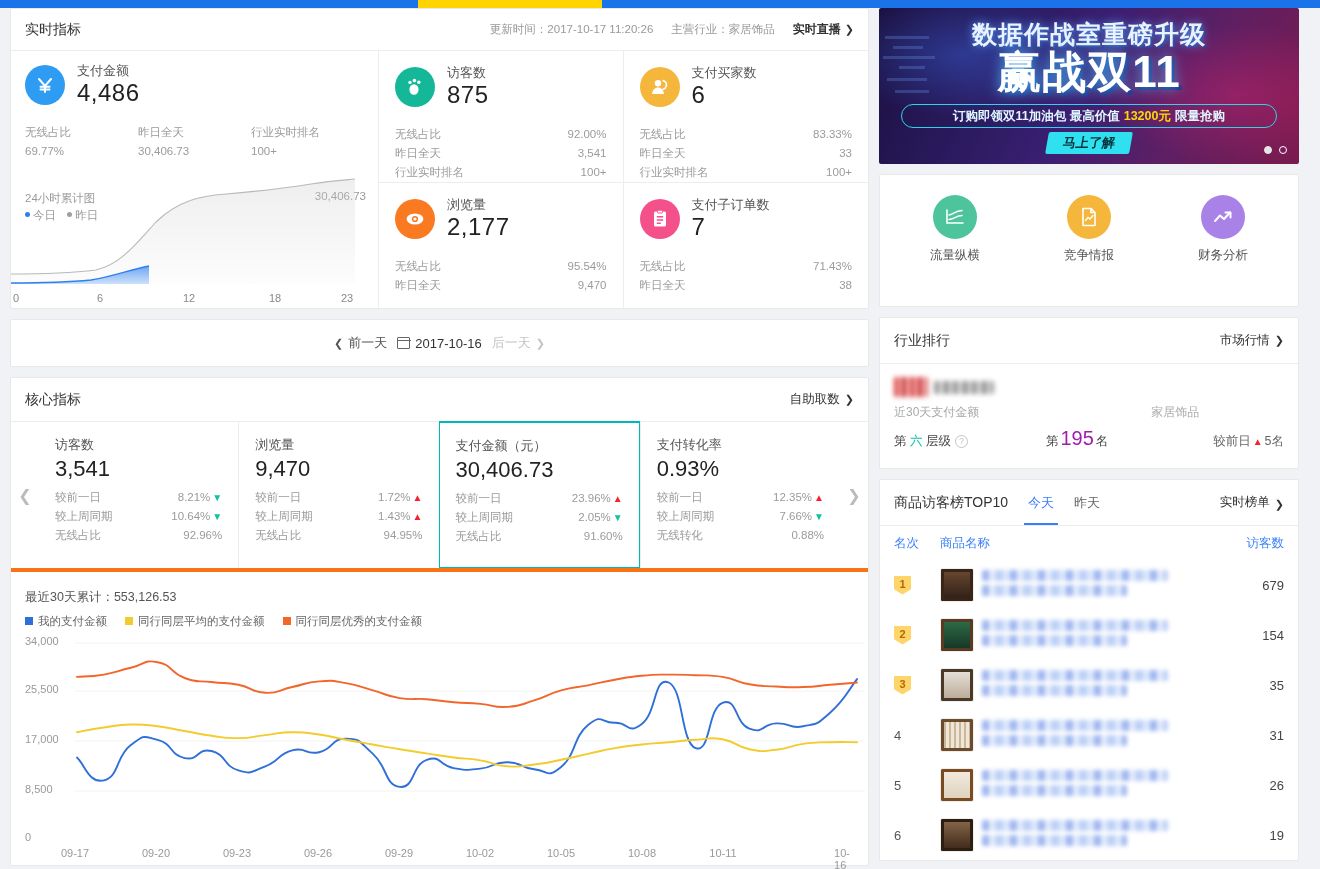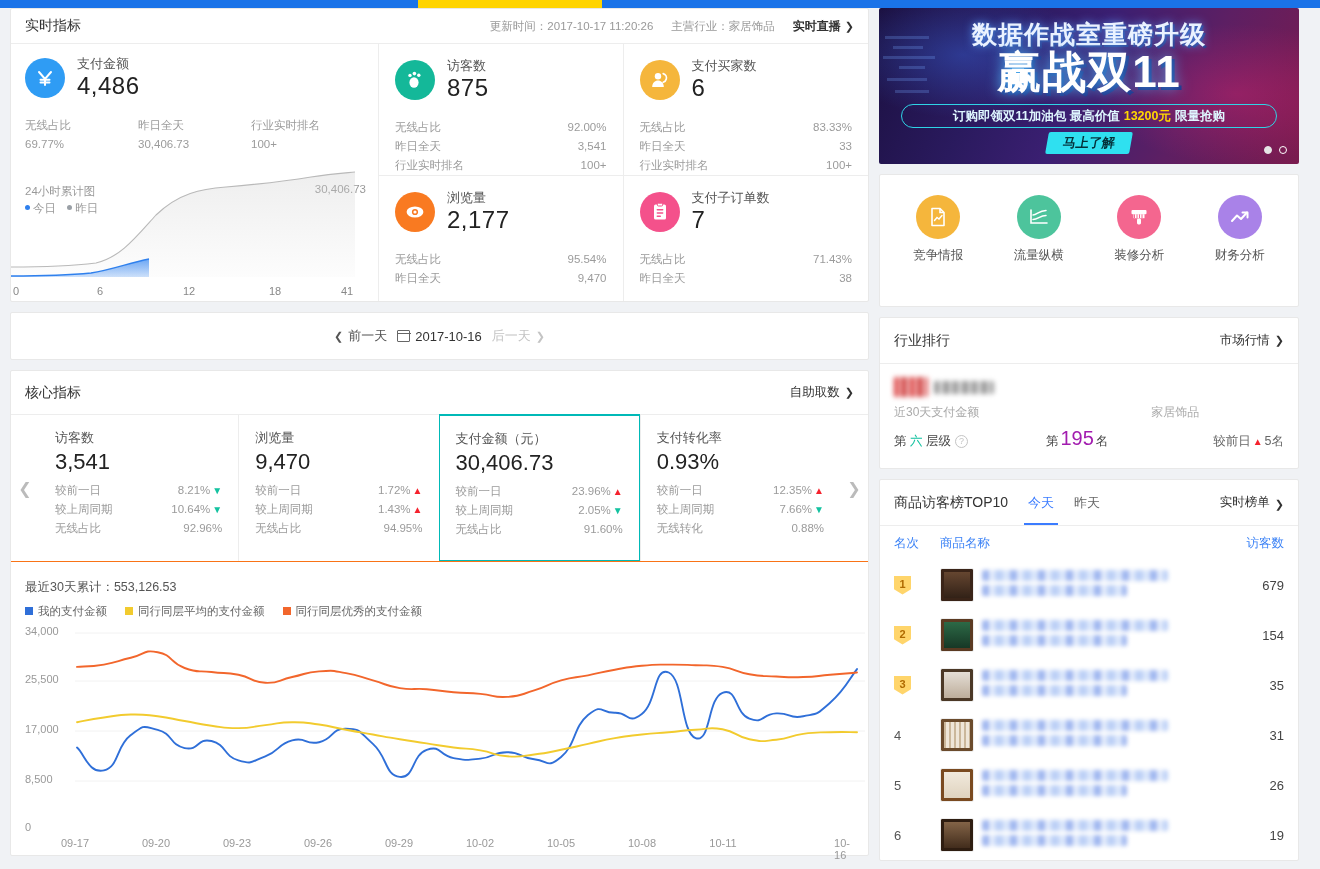--- a/index.html
+++ b/index.html
@@ -11,21 +11,21 @@
   }
   .browser-top { height: 8px; background: #1a73e8; position: relative; }
   .browser-top .tab-accent { position: absolute; left: 418px; top: 0; width: 184px; height: 8px; background: #ffd400; }
   .page { display: flex; gap: 10px; padding: 0 0 0 0; height: 861px; background: #f0f2f5; }
   .col-left { width: 869px; padding-left: 10px; }
   .col-right { width: 430px; padding-right: 10px; }
 
   .card { background: #fff; border: 1px solid #e8e8e8; border-radius: 2px; }
 
   
-  .rt-head { display: flex; align-items: center; height: 35px; padding: 12px 14px; border-bottom: 1px solid #ededed; }
+  .rt-head { display: flex; align-items: center; height: 42px; padding: 12px 14px; border-bottom: 1px solid #ededed; }
   .rt-title { font-size: 14px; color: #333; }
   .rt-meta { margin-left: auto; display: flex; align-items: center; gap: 18px; font-size: 11.5px; color: #999; }
   .rt-live { color: #333; font-weight: bold; font-size: 12px; display: flex; align-items: center; gap: 4px; cursor: pointer; }
   .chev { font-size: 11px; }
 
   .rt-body { display: flex; height: 257px; }
   .rt-main { width: 368px; border-right: 1px solid #ededed; padding: 12px 14px 0 14px; position: relative; }
   .rt-grid { flex: 1; display: grid; grid-template-columns: 1fr 1fr; grid-template-rows: 1fr 1fr; }
   .rt-cell { padding: 14px 16px 0 16px; border-right: 1px solid #ededed; border-bottom: 1px solid #ededed; }
   .rt-cell:nth-child(2n) { border-right: none; }
@@ -71,21 +71,21 @@
   .ccard:first-child { border-left: none; }
   .ccard.active { border: 1px solid #00b9b7; border-top-width: 2px; margin-top: -1px; }
   .ccard .cl { font-size: 13px; color: #555; line-height: 18px; }
   .ccard .cv { font-size: 22px; color: #222; font-weight: 300; line-height: 30px; margin-bottom: 4px; }
   .crow { display: flex; justify-content: space-between; font-size: 11.5px; color: #9b9b9b; line-height: 19px; }
   .crow .rv { display: flex; align-items: center; gap: 2px; }
   .up { color: #f5222d; font-size: 10px; }
   .down { color: #13c2a0; font-size: 10px; }
 
   
-  .trend { margin-top: 0; padding: 16px 16px 0 14px; border-top: 1px solid #f97316; }
+  .trend { margin-top: 0; padding: 16px 16px 0 14px; border-top: 4px solid #f97316; }
   .trend-sum { font-size: 12.5px; color: #555; line-height: 18px; }
   .trend-legend { display: flex; gap: 18px; margin-top: 8px; font-size: 11.5px; color: #666; }
   .trend-legend .sq { display: inline-block; width: 8px; height: 8px; margin-right: 5px; vertical-align: 0px; }
   .trend-plot { position: relative; height: 212px; margin-top: 6px; }
   .ylab { position: absolute; left: 0; font-size: 11px; color: #999; }
   .trend-x { position: relative; height: 18px; font-size: 11px; color: #999; margin-left: 28px; }
   .trend-x span { position: absolute; transform: translateX(-50%); }
 
   
   .banner { height: 156px; border-radius: 2px; position: relative; overflow: hidden;
@@ -237,21 +237,21 @@
               <path d="M0,100 C30,100 60,99 85,96 C110,90 125,70 145,48 C168,26 190,22 215,20 C250,17 270,15 300,10 C320,7 334,6 344,5 L344,110 L0,110 Z" fill="url(#gy)"></path>
               <path d="M0,100 C30,100 60,99 85,96 C110,90 125,70 145,48 C168,26 190,22 215,20 C250,17 270,15 300,10 C320,7 334,6 344,5" fill="none" stroke="#b9b9b9" stroke-width="1.1"></path>
               <path d="M0,109 C30,109 55,108.5 80,106 C100,103 118,96 138,92 L138,110 L0,110 Z" fill="url(#gt)"></path>
               <path d="M0,109 C30,109 55,108.5 80,106 C100,103 118,96 138,92" fill="none" stroke="#2f80ed" stroke-width="1.4"></path>
             </svg>
             <div class="mini-x">
               <span style="left:2px">0</span>
               <span style="left:86px">6</span>
               <span style="left:172px">12</span>
               <span style="left:258px">18</span>
-              <span style="left:330px">41</span>
+              <span style="left:330px">23</span>
             </div>
           </div>
         </div>
 
         <div class="rt-grid">
 
           <div class="rt-cell">
             <div class="metric-head">
               <div class="mi" style="background:#14b899">
                 <svg width="20" height="20" viewBox="0 0 20 20">
@@ -565,53 +565,42 @@
       <div class="b-dots">
         <i class="on"></i>
         <i></i>
       </div>
     </div>
 
     <div class="card quick">
       <div class="quick-row">
 
         <div class="qi">
+          <div class="circ" style="background:#4dc49c">
+            <svg width="24" height="22" viewBox="0 0 24 22">
+                <path d="M4 4 v13 h16" fill="none" stroke="#fff" stroke-width="1.6" stroke-linecap="round"></path>
+                <path d="M6 9 C10 9 12 4.5 19 4.5" fill="none" stroke="#fff" stroke-width="1.5" stroke-linecap="round"></path>
+                <path d="M6 13.5 C11 13.5 13 9.5 19 9.5" fill="none" stroke="#fff" stroke-width="1.5" stroke-linecap="round"></path>
+              </svg>
+          </div>
+          <div class="qlab">流量纵横</div>
+        </div>
+
+        <div class="qi">
           <div class="circ" style="background:#f5b63c">
             <svg width="22" height="22" viewBox="0 0 22 22">
                 <path d="M5 2.5 h8 l4 4 v13 h-12 Z" fill="none" stroke="#fff" stroke-width="1.6" stroke-linejoin="round"></path>
                 <path d="M13 2.5 v4 h4" fill="none" stroke="#fff" stroke-width="1.6"></path>
                 <path d="M7.5 14.5 L10 11.5 L12 13 L15 9.5" fill="none" stroke="#fff" stroke-width="1.4" stroke-linecap="round"></path>
               </svg>
           </div>
           <div class="qlab">竞争情报</div>
         </div>
 
-        <div class="qi">
-          <div class="circ" style="background:#4dc49c">
-            <svg width="24" height="22" viewBox="0 0 24 22">
-                <path d="M4 4 v13 h16" fill="none" stroke="#fff" stroke-width="1.6" stroke-linecap="round"></path>
-                <path d="M6 9 C10 9 12 4.5 19 4.5" fill="none" stroke="#fff" stroke-width="1.5" stroke-linecap="round"></path>
-                <path d="M6 13.5 C11 13.5 13 9.5 19 9.5" fill="none" stroke="#fff" stroke-width="1.5" stroke-linecap="round"></path>
-              </svg>
-          </div>
-          <div class="qlab">流量纵横</div>
-        </div>
-
-
-        <div class="qi">
-          <div class="circ" style="background:#f4668f">
-            <svg width="22" height="22" viewBox="0 0 22 22">
-                <rect x="3.5" y="4" width="15" height="4.2" rx="1" fill="#fff"></rect>
-                <rect x="5.5" y="8.2" width="11" height="4" fill="#fff"></rect>
-                <path d="M6.5 8.4 v3.6 M9 8.4 v3.6 M11.5 8.4 v3.6 M14 8.4 v3.6" stroke="#f4668f" stroke-width="1"></path>
-                <rect x="9" y="12.4" width="4" height="6" rx="1.4" fill="#fff"></rect>
-              </svg>
-          </div>
-          <div class="qlab">装修分析</div>
-        </div>
+
 
         <div class="qi">
           <div class="circ" style="background:#a982e8">
             <svg width="24" height="22" viewBox="0 0 24 22">
                 <path d="M4 15 L9 9.5 L13 13 L19 6.5" fill="none" stroke="#fff" stroke-width="2" stroke-linecap="round" stroke-linejoin="round"></path>
                 <path d="M14.5 6.5 h5 v5" fill="none" stroke="#fff" stroke-width="2" stroke-linecap="round" stroke-linejoin="round"></path>
               </svg>
           </div>
           <div class="qlab">财务分析</div>
         </div>

